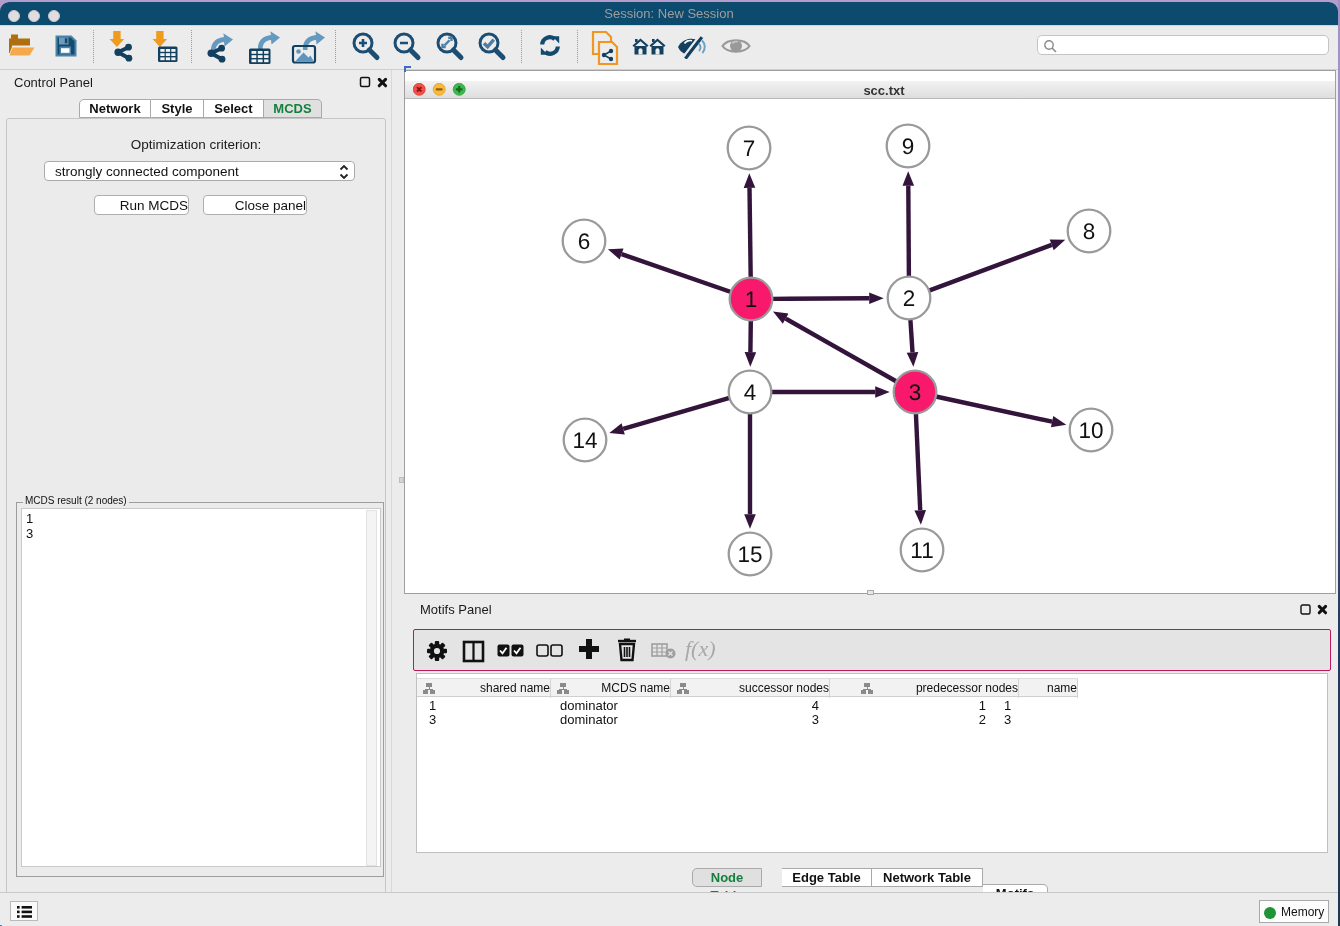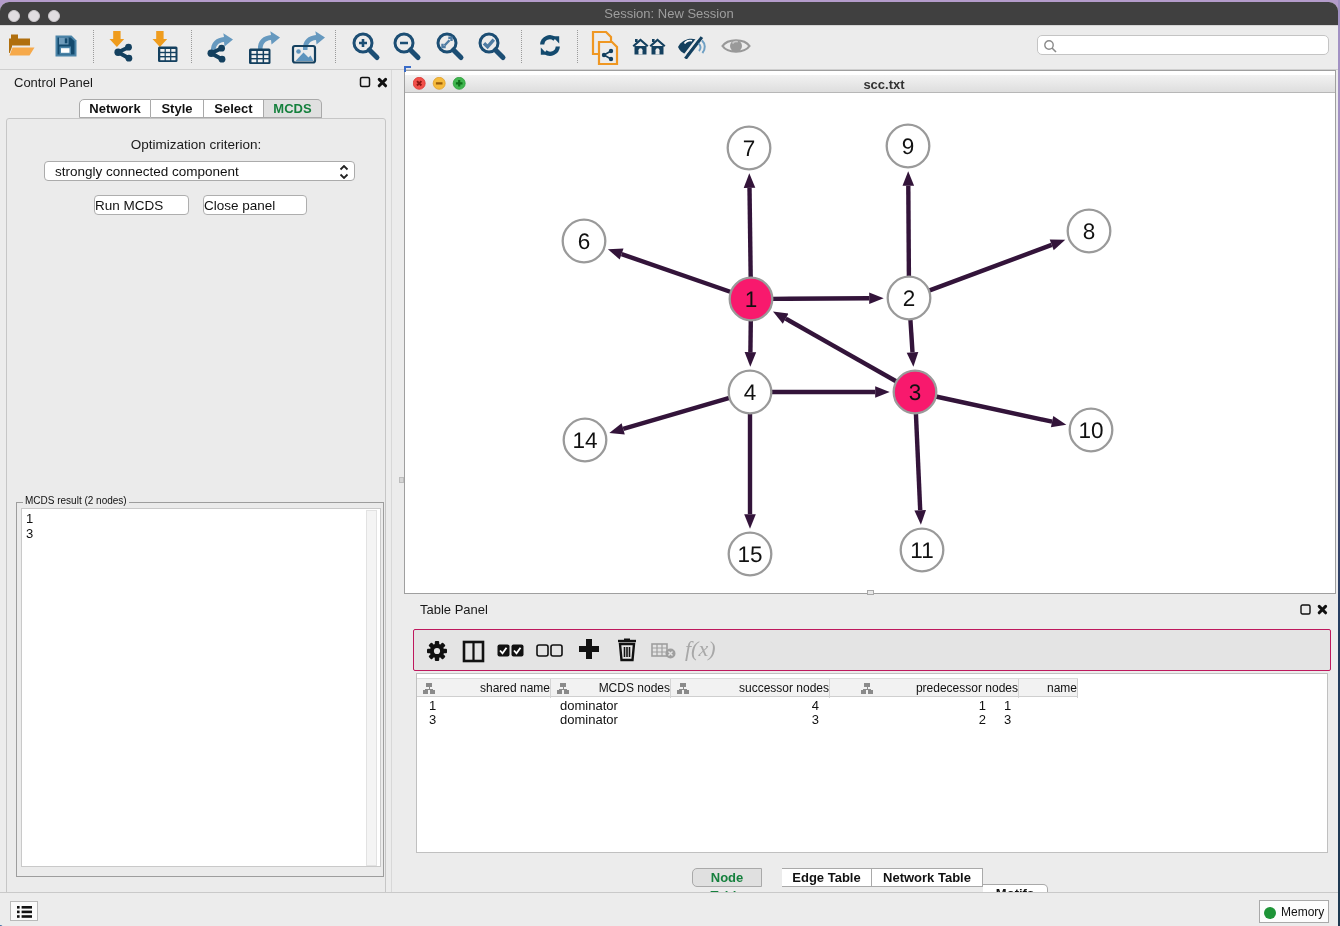--- a/index.html
+++ b/index.html
@@ -2,21 +2,21 @@
 <html><head>
 <meta charset="utf-8">
 <style>
   * { margin:0; padding:0; box-sizing:border-box; }
   html,body { width:1340px; height:926px; overflow:hidden; }
   body { background:#b49ccb; font-family:"Liberation Sans", sans-serif; }
   .abs { position:absolute; }
   #win { position:absolute; left:0; top:2px; width:1338px; height:924px;
          background:#ececec; border-radius:9px 9px 0 0; overflow:hidden; }
   #titlebar { position:absolute; left:0; top:0; width:100%; height:24px;
-              background:#404040; border-bottom:1px solid #d4d4d4; }
+              background:#0c4a6e; border-bottom:1px solid #d4d4d4; }
   .tl { position:absolute; top:8px; width:12px; height:12px; border-radius:50%;
         background:#e0dde0; border:1px solid #c8c5c8; }
   #title-text { position:absolute; top:4px; left:0; width:100%; text-align:center;
                 font-size:13px; color:#9e9e9e; }
   #toolbar { position:absolute; left:0; top:25px; width:100%; height:43px;
              background:#ececec; border-bottom:1px solid #cfcfcf; }
   .sep { position:absolute; top:3px; height:33px; width:0;
          border-left:1px dotted #9a9a9a; }
   #searchbox { position:absolute; left:1037px; top:8px; width:292px; height:20px;
                background:#fff; border:1px solid #c4c4c4; border-radius:5px; }
@@ -30,25 +30,25 @@
   .hcell:not(.noicon)::before { content:""; position:absolute; left:6px; top:4px; width:12px; height:11px;
      background:
        linear-gradient(#8a8a8a,#8a8a8a) 3px 0/6px 4px no-repeat,
        linear-gradient(#8a8a8a,#8a8a8a) 0 7px/5px 4px no-repeat,
        linear-gradient(#8a8a8a,#8a8a8a) 7px 7px/5px 4px no-repeat,
        linear-gradient(#8a8a8a,#8a8a8a) 5.5px 4px/1px 3px no-repeat,
        linear-gradient(#8a8a8a,#8a8a8a) 2px 5.5px/8px 1px no-repeat,
        linear-gradient(#8a8a8a,#8a8a8a) 2px 5.5px/1px 2px no-repeat,
        linear-gradient(#8a8a8a,#8a8a8a) 9px 5.5px/1px 2px no-repeat; }
   .btn { position:absolute; background:#fff; border:1px solid #aeaeae; border-radius:4px;
-         font-size:13.5px; color:#111; text-align:left; }
+         font-size:13.5px; color:#111; text-align:right; }
   
   #netwin { position:absolute; left:404px; top:68px; width:932px; height:524px;
             border:1px solid #9f9f9f; background:#fff; }
-  #nettitle { position:absolute; left:0; top:4px; width:100%; height:18px;
+  #nettitle { position:absolute; left:0; top:10px; width:100%; height:18px;
               background:linear-gradient(#f2f2f2,#dedede); border-bottom:1px solid #b7b7b7; }
   
   #tpanel { position:absolute; left:404px; top:595px; width:936px; height:295px; background:#ececec; }
   
   #statusbar { position:absolute; left:0; top:890px; width:1340px; height:34px;
                background:#ececec; border-top:1px solid #c9c9c9; }
 </style>
 </head>
 <body>
 <div id="win">
@@ -316,21 +316,21 @@
       <circle cx="517" cy="461" r="21.3" fill="#ffffff" stroke="#9a9a9a" stroke-width="2.3"></circle>
       <text x="517" y="468.8" font-size="22.5" text-anchor="middle" fill="#111">11</text>
       <circle cx="180" cy="351" r="21.3" fill="#ffffff" stroke="#9a9a9a" stroke-width="2.3"></circle>
       <text x="180" y="358.8" font-size="22.5" text-anchor="middle" fill="#111">14</text>
       <circle cx="345" cy="465" r="21.3" fill="#ffffff" stroke="#9a9a9a" stroke-width="2.3"></circle>
       <text x="345" y="472.8" font-size="22.5" text-anchor="middle" fill="#111">15</text>
       </g>
     </svg>
   </div>
   <div id="tpanel">
-    <div class="ptitle abs" style="left:16px;top:5px">Table Panel</div>
+    <div class="ptitle abs" style="left:16px;top:5px">Motifs Panel</div>
     <svg class="abs" style="left:896px;top:7px" width="11" height="11" viewBox="0 0 11 11">
       <rect x="1" y="1" width="9" height="9" rx="1.5" fill="none" stroke="#111" stroke-width="1.4"></rect>
     </svg>
     <svg class="abs" style="left:912px;top:6px" width="13" height="13" viewBox="0 0 13 13">
       <path d="M3.2 3.4 L9.6 9.8 M9.6 3.4 L3.2 9.8" stroke="#111" stroke-width="3" stroke-linecap="round"></path>
     </svg>
 
     <div class="abs" style="left:9px;top:32px;width:918px;height:42px;background:#e4e4e4;border:1px solid #be185d;border-radius:2px;">
 
       <svg class="abs" style="left:12px;top:10px" width="22" height="22" viewBox="0 0 22 22">
@@ -388,21 +388,21 @@
         <circle cx="19.5" cy="10.5" r="5" fill="#9f9f9f"></circle>
         <path d="M17.5 8.5 l4 4 M21.5 8.5 l-4 4" stroke="#e4e4e4" stroke-width="1.4"></path>
       </svg>
 
       <div class="abs" style="left:271px;top:6px;font-family:'Liberation Serif',serif;font-style:italic;font-size:22px;color:#a8a8a8;">f(x)</div>
     </div>
 
     <div class="abs" style="left:12px;top:76px;width:912px;height:180px;background:#fff;border:1px solid #c0c0c0;font-size:13px;color:#111;">
       <div class="abs" style="left:0;top:4px;width:661px;height:19px;background:#f2f2f2;border-top:1px solid #dcdcdc;border-bottom:1px solid #cfcfcf;">
         <div class="abs hcell" style="left:0;width:134px;">shared name</div>
-        <div class="abs hcell" style="left:134px;width:120px;">MCDS nodes</div>
+        <div class="abs hcell" style="left:134px;width:120px;">MCDS name</div>
         <div class="abs hcell" style="left:254px;width:159px;">successor nodes</div>
         <div class="abs hcell" style="left:438px;width:164px;">predecessor nodes</div>
         <div class="abs hcell noicon" style="left:577px;width:84px;border-right:1px solid #cfcfcf;">name</div>
       </div>
       <div class="abs" style="left:12px;top:24px;">1</div>
       <div class="abs" style="left:143px;top:24px;">dominator</div>
       <div class="abs" style="left:254px;top:24px;width:148px;text-align:right;">4</div>
       <div class="abs" style="left:413px;top:24px;width:156px;text-align:right;">1</div>
       <div class="abs" style="left:587px;top:24px;">1</div>
       <div class="abs" style="left:12px;top:38px;">3</div>

